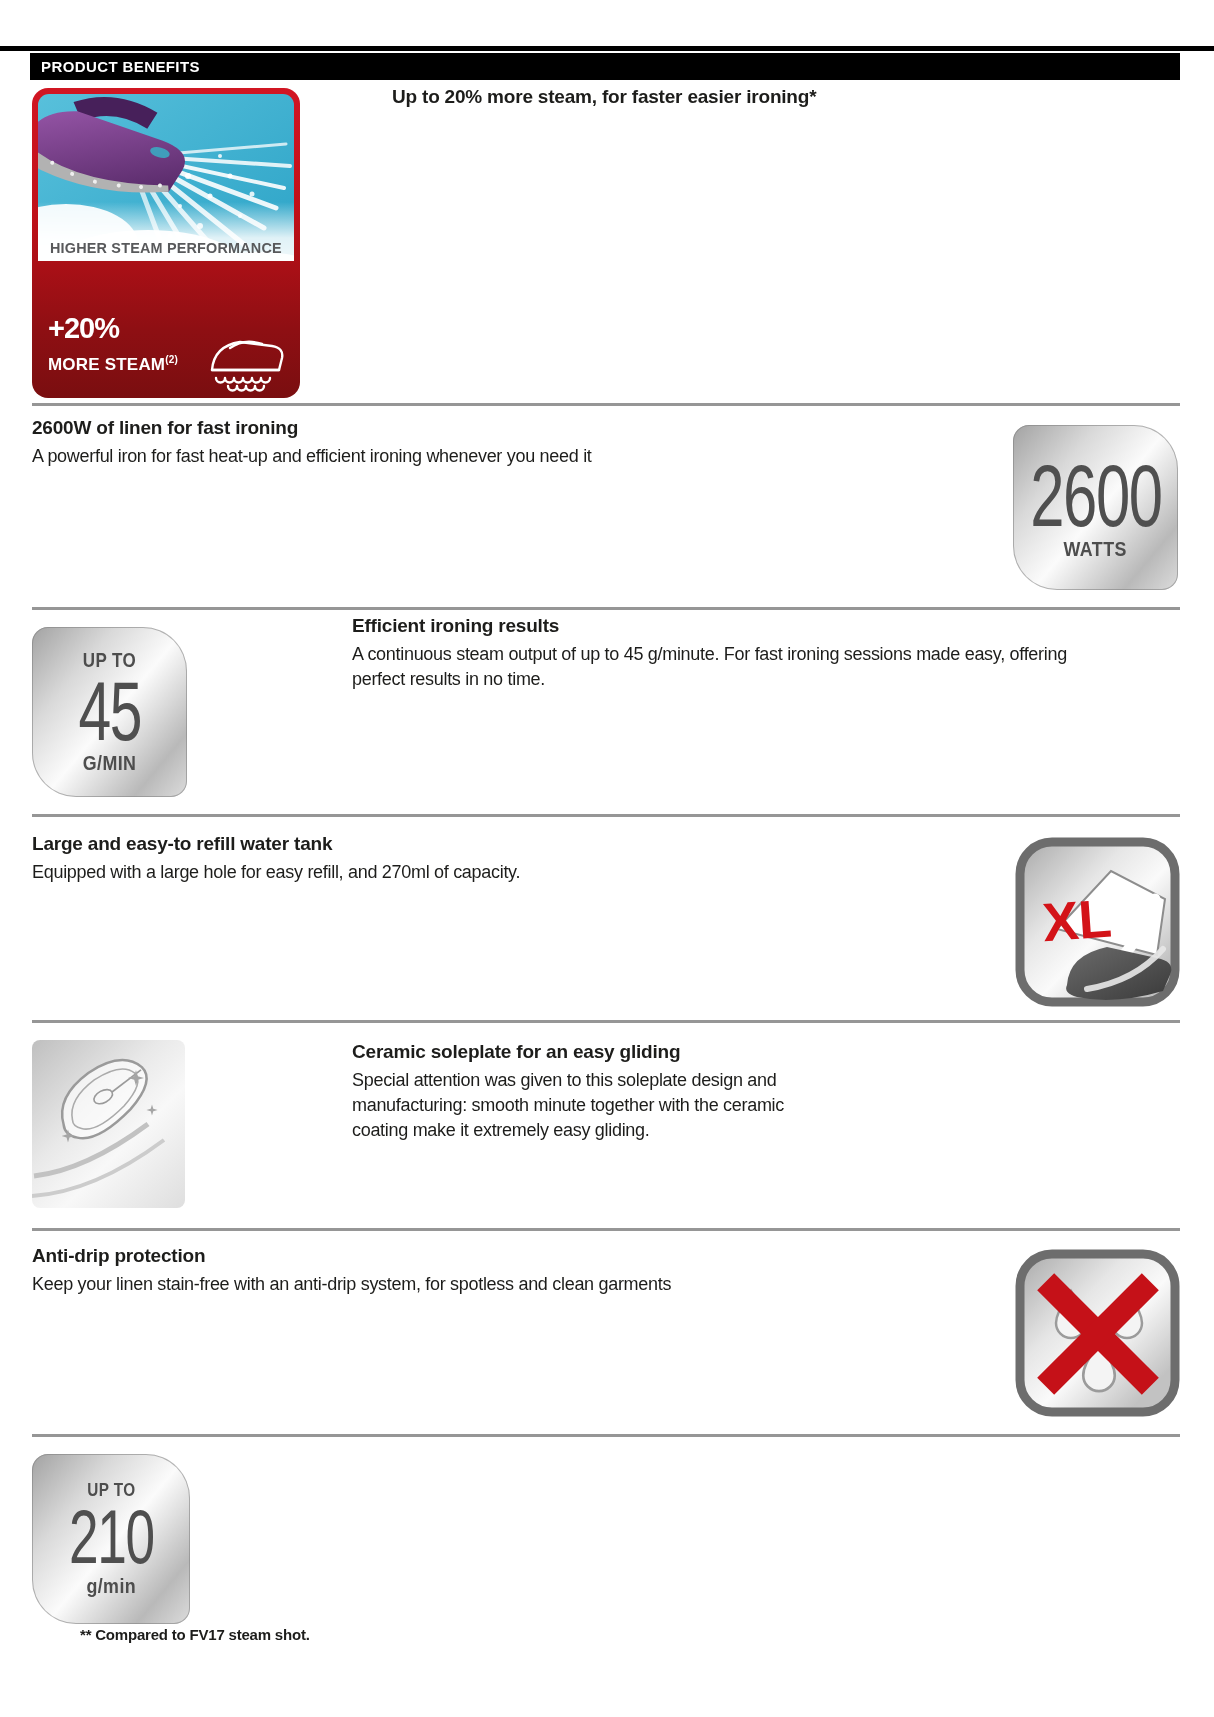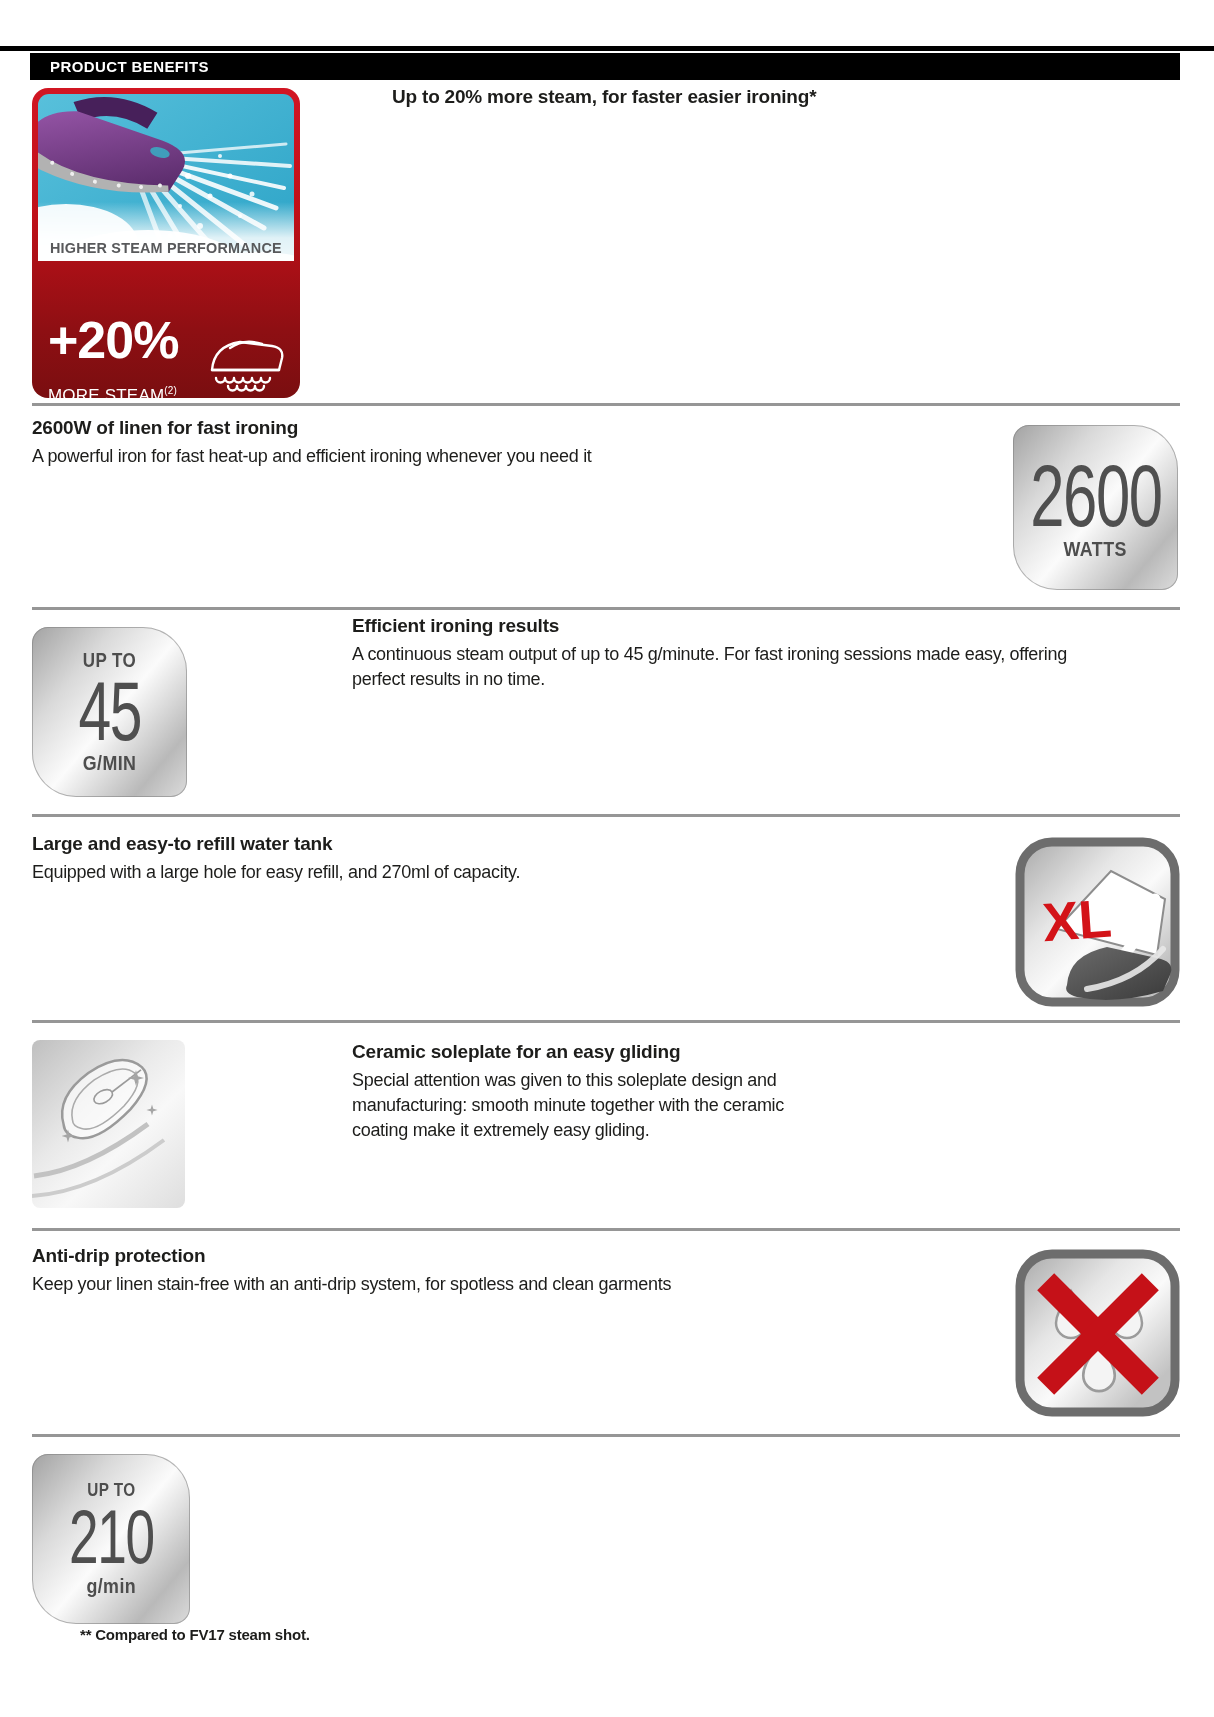--- a/index.html
+++ b/index.html
@@ -2,37 +2,37 @@
 <html><head>
 <meta charset="utf-8">
 <style>
   * { margin:0; padding:0; box-sizing:border-box; }
   html,body { background:#ffffff; }
   body { font-family:"Liberation Sans", sans-serif; color:#1d1d1b; }
   #page { position:relative; width:1214px; height:1717px; background:#fff; overflow:hidden; }
 
   .topline { position:absolute; left:0; top:46px; width:1214px; height:5px; background:#000; }
   .header-bar { position:absolute; left:30px; top:53px; width:1150px; height:27px; background:#000;
-    color:#fff; font-size:15px; font-weight:bold; line-height:27px; padding-left:20px; letter-spacing:.4px; }
+    color:#fff; font-size:15px; font-weight:bold; line-height:27px; padding-left:11px; letter-spacing:.4px; }
 
   .divider { position:absolute; left:32px; width:1148px; height:3px; background:#969696; }
 
   .sec-text { position:absolute; }
   .sec-title { font-size:19px; font-weight:bold; letter-spacing:-0.2px; margin-bottom:5px; }
   .sec-body { font-size:18px; line-height:1.38; letter-spacing:-0.3px; color:#1d1d1b; }
 
   
   .promo-card { position:absolute; left:32px; top:88px; width:268px; height:310px; border-radius:16px;
     background:linear-gradient(180deg,#d11623 0%,#c01019 40%,#8e0f13 78%,#7a0e10 100%); overflow:hidden; }
   .promo-photo { position:absolute; left:6px; top:6px; width:256px; height:167px; border-radius:11px 11px 0 0; overflow:hidden;text-align:center; }
   .promo-caption { position:absolute; left:12px; bottom:5px; width:240px; font-size:15px; font-weight:bold;
     color:#58595b; letter-spacing:.2px; transform:scaleX(.96); transform-origin:left; white-space:nowrap; }
   .promo-red { position:absolute; left:0; top:194px; right:0; bottom:0; padding:32px 0 0 16px; color:#fff; }
-  .stat-value { font-size:52px; font-weight:bold; line-height:1; letter-spacing:-1px; }
-  .stat-label { font-size:17px; font-weight:normal; letter-spacing:.2px; margin-top:19px; }
+  .stat-value { font-size:29px; font-weight:bold; line-height:1; letter-spacing:-1px; }
+  .stat-label { font-size:17px; font-weight:bold; letter-spacing:.2px; margin-top:11px; }
   .stat-label sup { font-size:10px; }
   .promo-iron-icon { position:absolute; right:12px; bottom:4px; }
 
   
   .metal { position:absolute; background:linear-gradient(130deg,#a2a2a2 0%,#d9d9d9 28%,#fbfbfb 52%,#b9b9b9 82%,#dcdcdc 100%);
     border-radius:16px 44px 16px 44px; box-shadow:inset 0 0 0 1px rgba(125,125,125,.55);
     display:flex; flex-direction:column; align-items:center; justify-content:center; color:#4d4d4d; }
   .metal .m-prefix { font-size:20px; font-weight:bold; letter-spacing:.5px; transform:scaleX(.85); }
   .metal .m-value { font-size:84px; line-height:.95; transform:scaleX(.7); letter-spacing:-2px; color:#4f4f4f; }
   .metal .m-unit { font-size:21px; font-weight:bold; letter-spacing:.5px; transform:scaleX(.85); }

